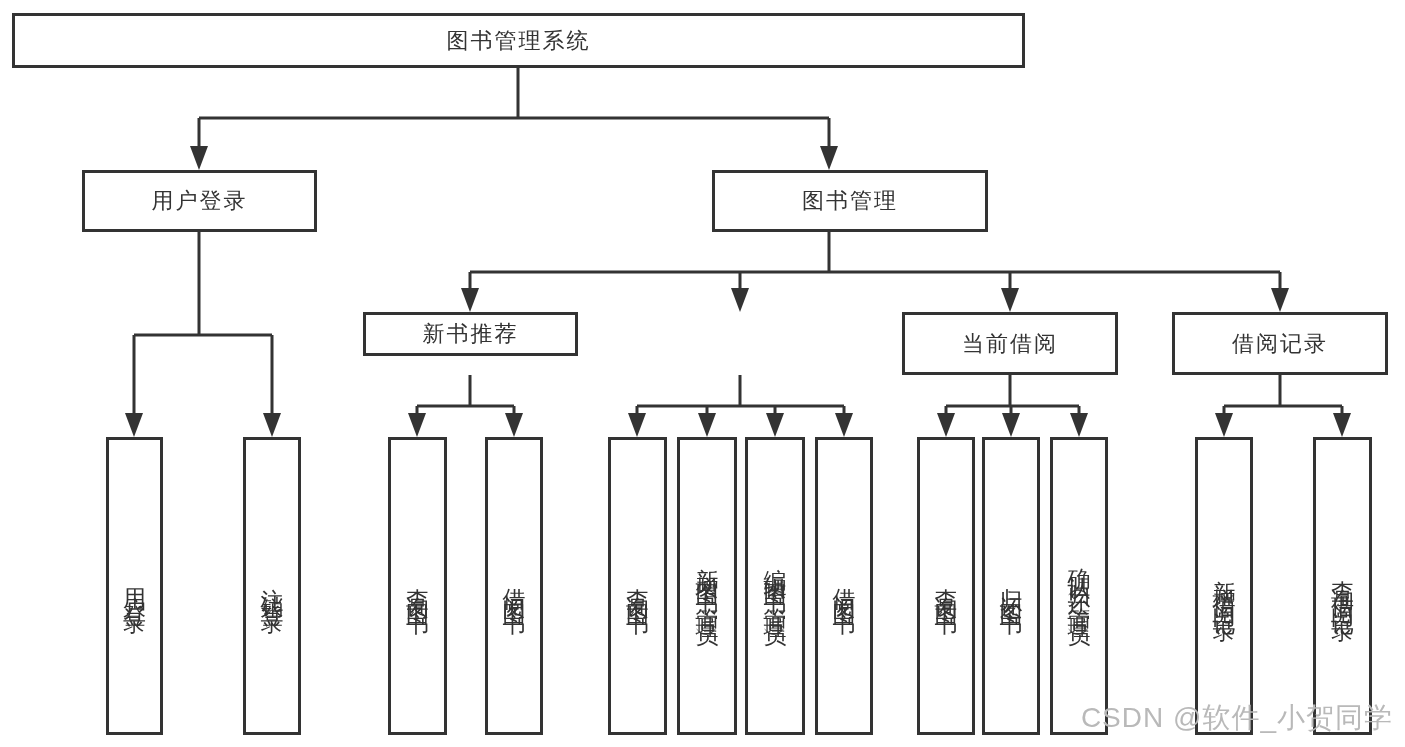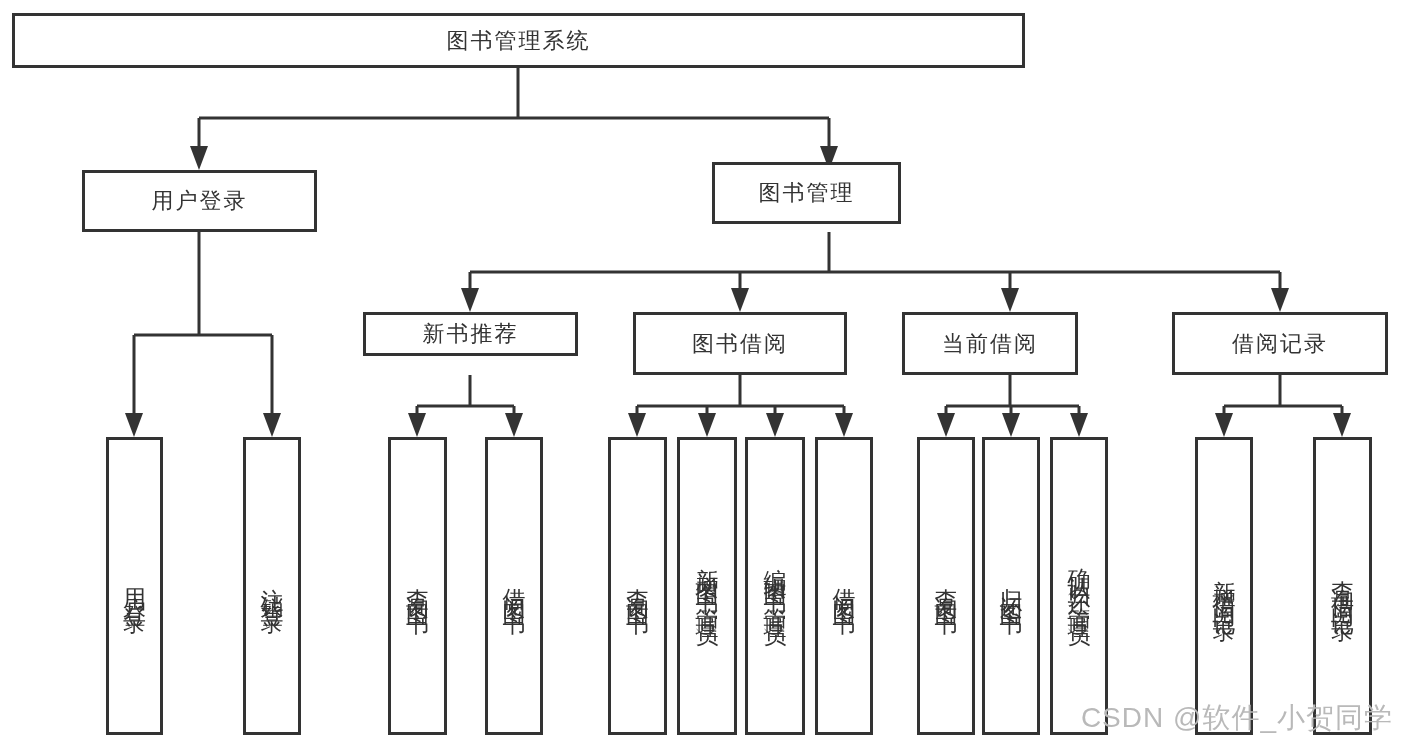--- a/index.html
+++ b/index.html
@@ -94,25 +94,24 @@
     <polygon points="937,413 955,413 946,437"></polygon>
     <polygon points="1002,413 1020,413 1011,437"></polygon>
     <polygon points="1070,413 1088,413 1079,437"></polygon>
     <polygon points="1215,413 1233,413 1224,437"></polygon>
     <polygon points="1333,413 1351,413 1342,437"></polygon>
   </svg>
 
   <div class="node h" style="left:12px;top:13px;width:1013px;height:55px">图书管理系统</div>
 
   <div class="node h" style="left:82px;top:170px;width:235px;height:62px">用户登录</div>
-  <div class="node h" style="left:712px;top:162px;width:189px;height:62px">图书管理</div>
+  <div class="node h" style="left:712px;top:170px;width:276px;height:62px">图书管理</div>
 
   <div class="node h" style="left:363px;top:312px;width:215px;height:44px">新书推荐</div>
-  <div class="node h" style="left:633px;top:312px;width:214px;height:63px">图书借阅</div>
-  <div class="node h" style="left:902px;top:312px;width:176px;height:63px">当前借阅</div>
+  <div class="node h" style="left:902px;top:312px;width:216px;height:63px">当前借阅</div>
   <div class="node h" style="left:1172px;top:312px;width:216px;height:63px">借阅记录</div>
 
   <div class="node leaf" style="left:106px;top:437px;width:57px;height:298px">
     <span class="vlabel">用户登录</span>
   </div>
   <div class="node leaf" style="left:243px;top:437px;width:58px;height:298px">
     <span class="vlabel">注销登录</span>
   </div>
 
   <div class="node leaf" style="left:388px;top:437px;width:59px;height:298px">

